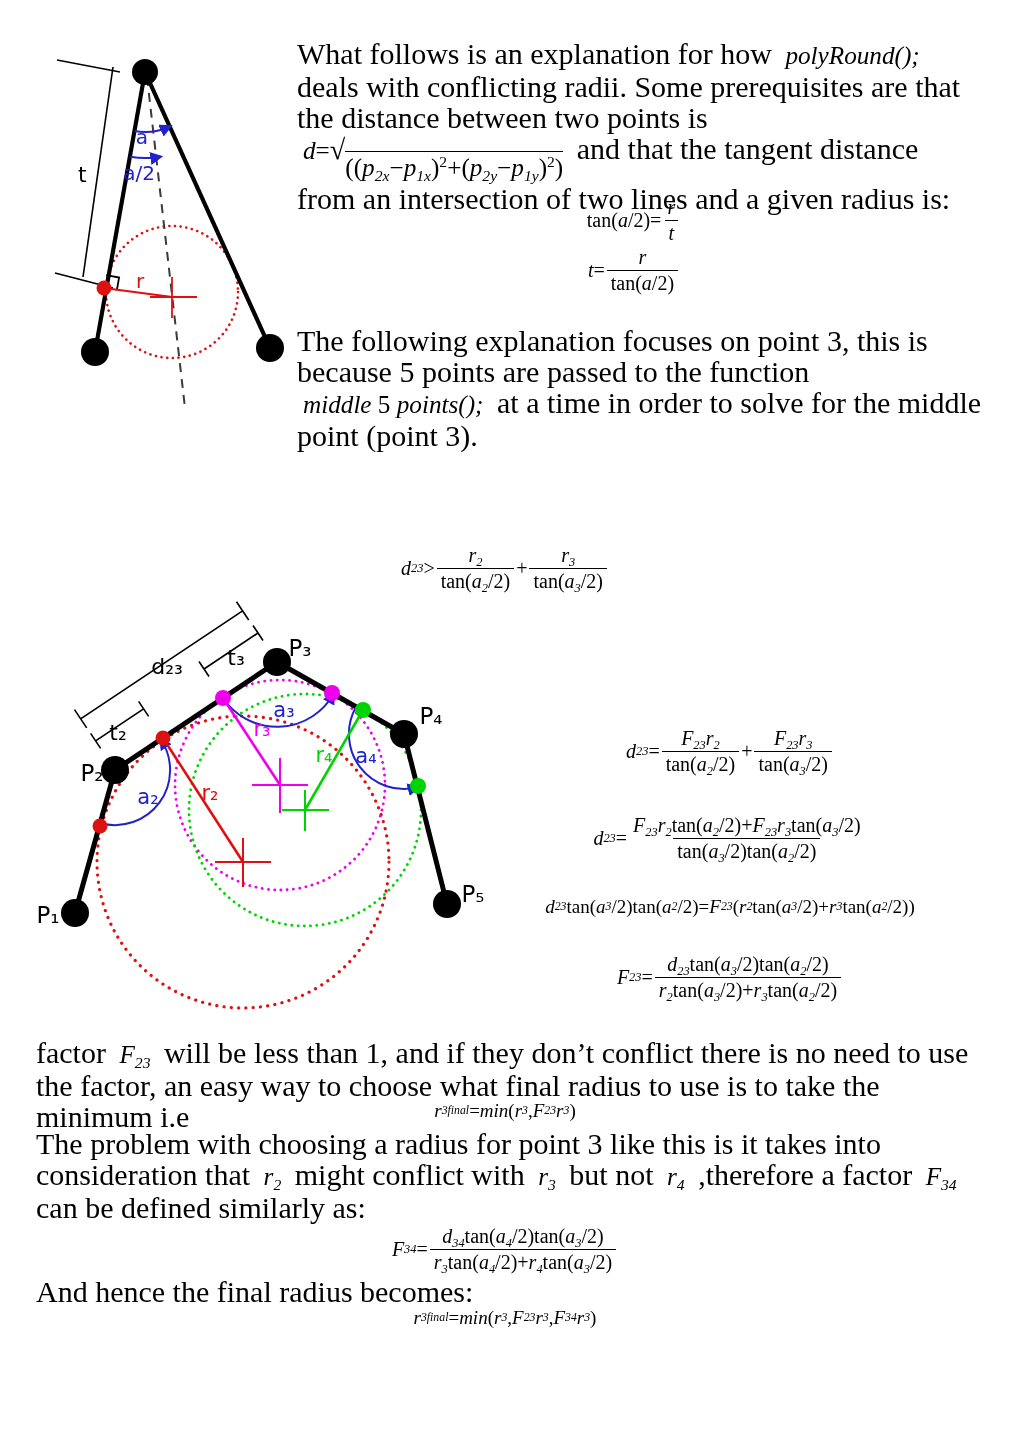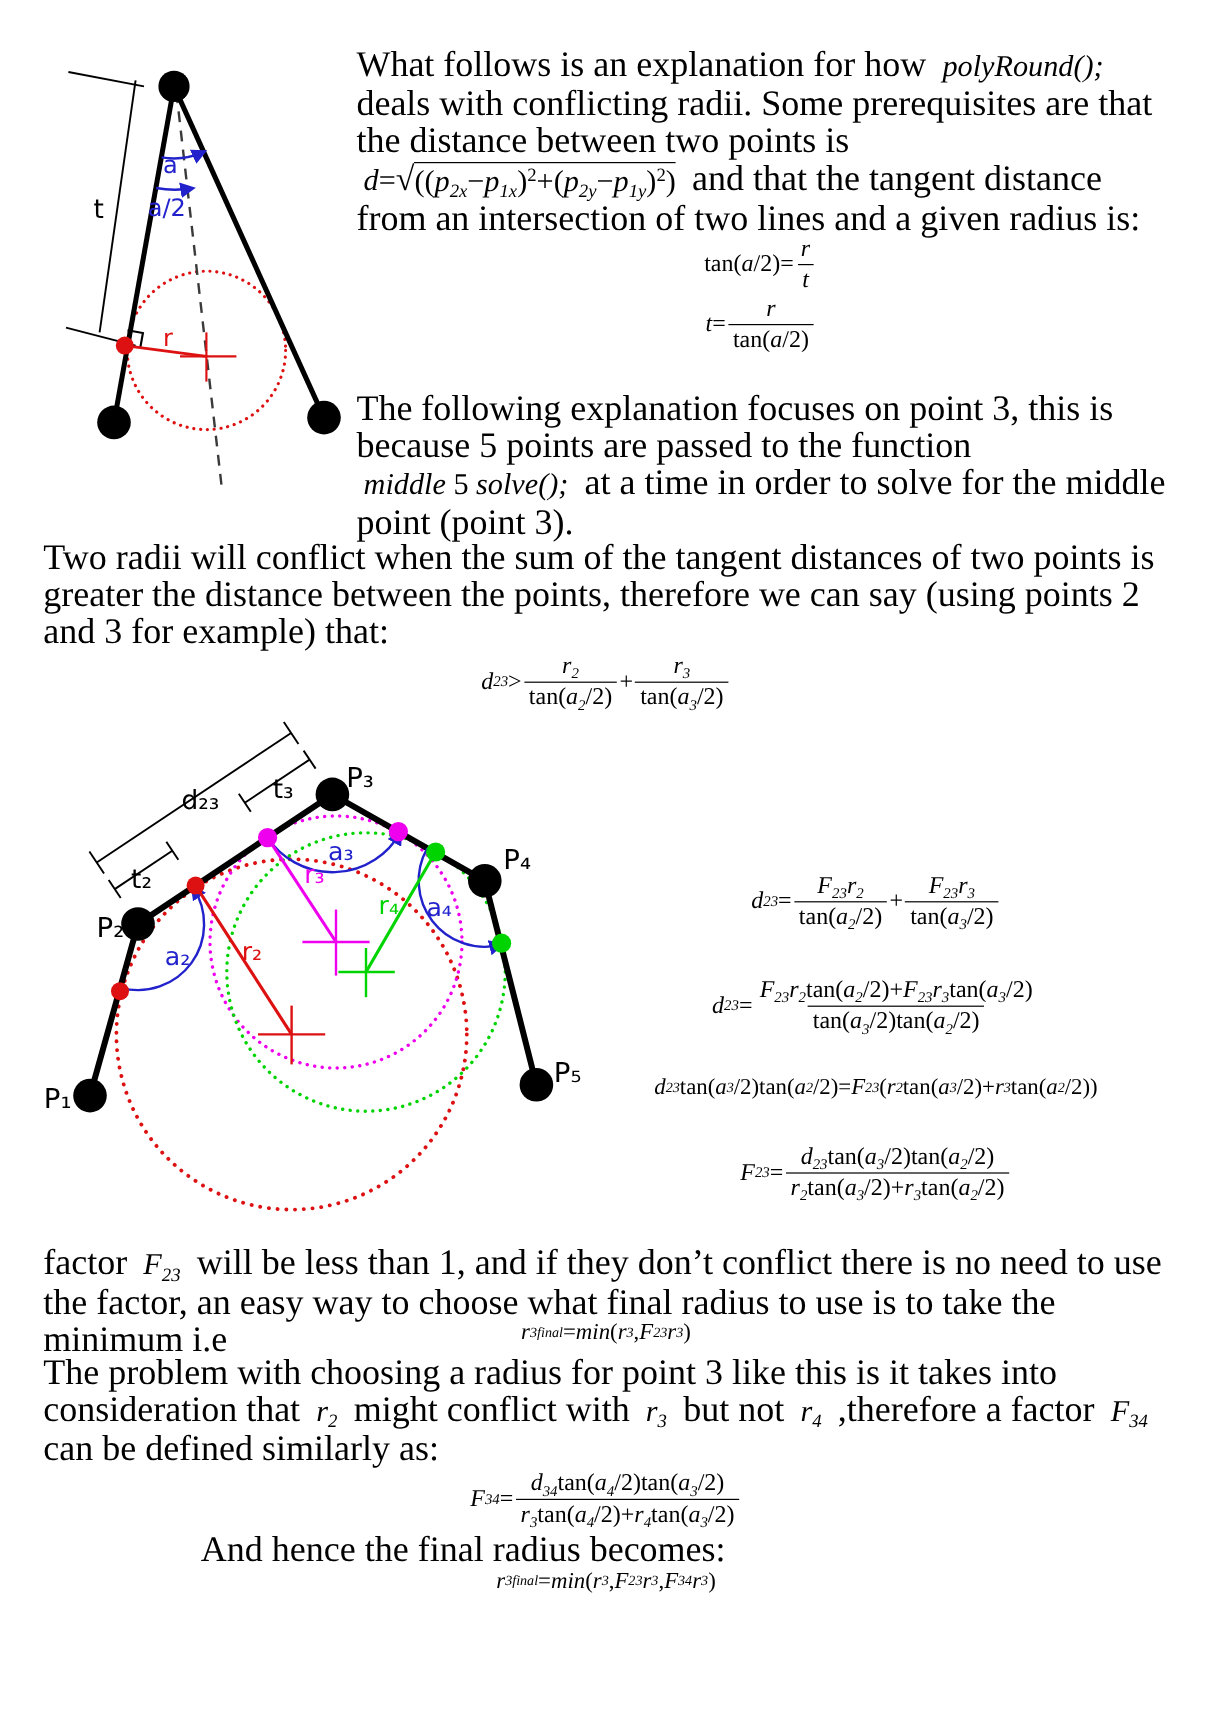--- a/index.html
+++ b/index.html
@@ -10,21 +10,21 @@
   .mi{font-style:italic;}
   .para sub,.formula sub{font-size:0.62em;font-style:italic;line-height:0;vertical-align:-0.35em;}
   .para sup,.formula sup{font-size:0.62em;line-height:0;vertical-align:0.55em;}
   .formula{position:absolute;display:flex;align-items:center;justify-content:center;
            font-size:20px;font-family:"Liberation Serif",serif;}
   .frac{display:inline-flex;flex-direction:column;align-items:center;margin:0 2px;}
   .frac .num{padding:0 4px 1px;display:inline-block;white-space:nowrap;}
   .frac .den{border-top:1.4px solid #000;padding:1px 4px 0;display:inline-block;white-space:nowrap;}
   .sqrt{display:inline-flex;align-items:flex-start;}
   .rad{font-size:1.12em;line-height:1.05;}
-  .sqb{border-top:1.3px solid #000;white-space:nowrap;}
+  .sqb{border-top:1.3px solid #000;white-space:nowrap;margin-top:16px;}
   svg{position:absolute;overflow:visible;}
   svg text{font-family:"DejaVu Sans",sans-serif;}
 </style>
 </head>
 <body>
 
 <div class="page">
 
   <svg style="left:30px;top:40px;" width="255" height="385" viewBox="0 0 255 385">
     <defs>
@@ -80,23 +80,22 @@
 
   <div class="formula" style="left:484px;top:244px;width:300px;height:52px;">
       <span class="mi">t</span>
       <span>=</span>
       <span class="frac">
         <span class="num"><span class="mi">r</span></span>
         <span class="den"><span>tan(</span><span class="mi">a</span><span>/2)</span></span>
       </span>
     </div>
 
-  <div class="para" style="left:297px;top:325px;width:694px;">The following explanation focuses on point 3, this is because 5 points are passed to the function <span class="im"><span class="mi">middle</span><span> 5 </span><span class="mi">solve();</span></span> at a time in order to solve for the middle point (point 3). </div>
-
-  <div class="para" style="left:36px;top:449px;width:950px;">Two radii will conflict when the sum of the tangent distances of two points is greater the distance between the points, therefore we can say (using points 2 and 3 for example) that: </div>
+  <div class="para" style="left:297px;top:325px;width:694px;">The following explanation focuses on point 3, this is because 5 points are passed to the function <span class="im"><span class="mi">middle</span><span> 5 </span><span class="mi">points();</span></span> at a time in order to solve for the middle point (point 3). </div>
+
 
   <div class="formula" style="left:355px;top:540px;width:300px;height:56px;">
       <span class="mi">d</span>
       <sub>23</sub>
       <span>&gt;</span>
       <span class="frac">
         <span class="num"><span class="mi">r</span><sub>2</sub></span>
         <span class="den"><span>tan(</span><span class="mi">a</span><sub>2</sub><span>/2)</span></span>
       </span>
       <span>+</span>
@@ -271,21 +270,21 @@
   <div class="formula" style="left:355px;top:1220px;width:300px;height:58px;">
       <span class="mi">F</span>
       <sub>34</sub>
       <span>=</span>
       <span class="frac">
         <span class="num"><span class="mi">d</span><sub>34</sub><span>tan(</span><span class="mi">a</span><sub>4</sub><span>/2)tan(</span><span class="mi">a</span><sub>3</sub><span>/2)</span></span>
         <span class="den"><span class="mi">r</span><sub>3</sub><span>tan(</span><span class="mi">a</span><sub>4</sub><span>/2)+</span><span class="mi">r</span><sub>4</sub><span>tan(</span><span class="mi">a</span><sub>3</sub><span>/2)</span></span>
       </span>
     </div>
 
-  <div class="para" style="left:36px;top:1276px;width:700px;text-align:center;">And hence the final radius becomes: </div>
+  <div class="para" style="left:36px;top:1276px;width:700px;">And hence the final radius becomes: </div>
 
   <div class="formula" style="left:355px;top:1302px;width:300px;height:32px;font-size:19px;">
       <span class="mi">r</span>
       <sub>3final</sub>
       <span>=</span>
       <span class="mi">min</span>
       <span>(</span>
       <span class="mi">r</span>
       <sub>3</sub>
       <span>,</span>

